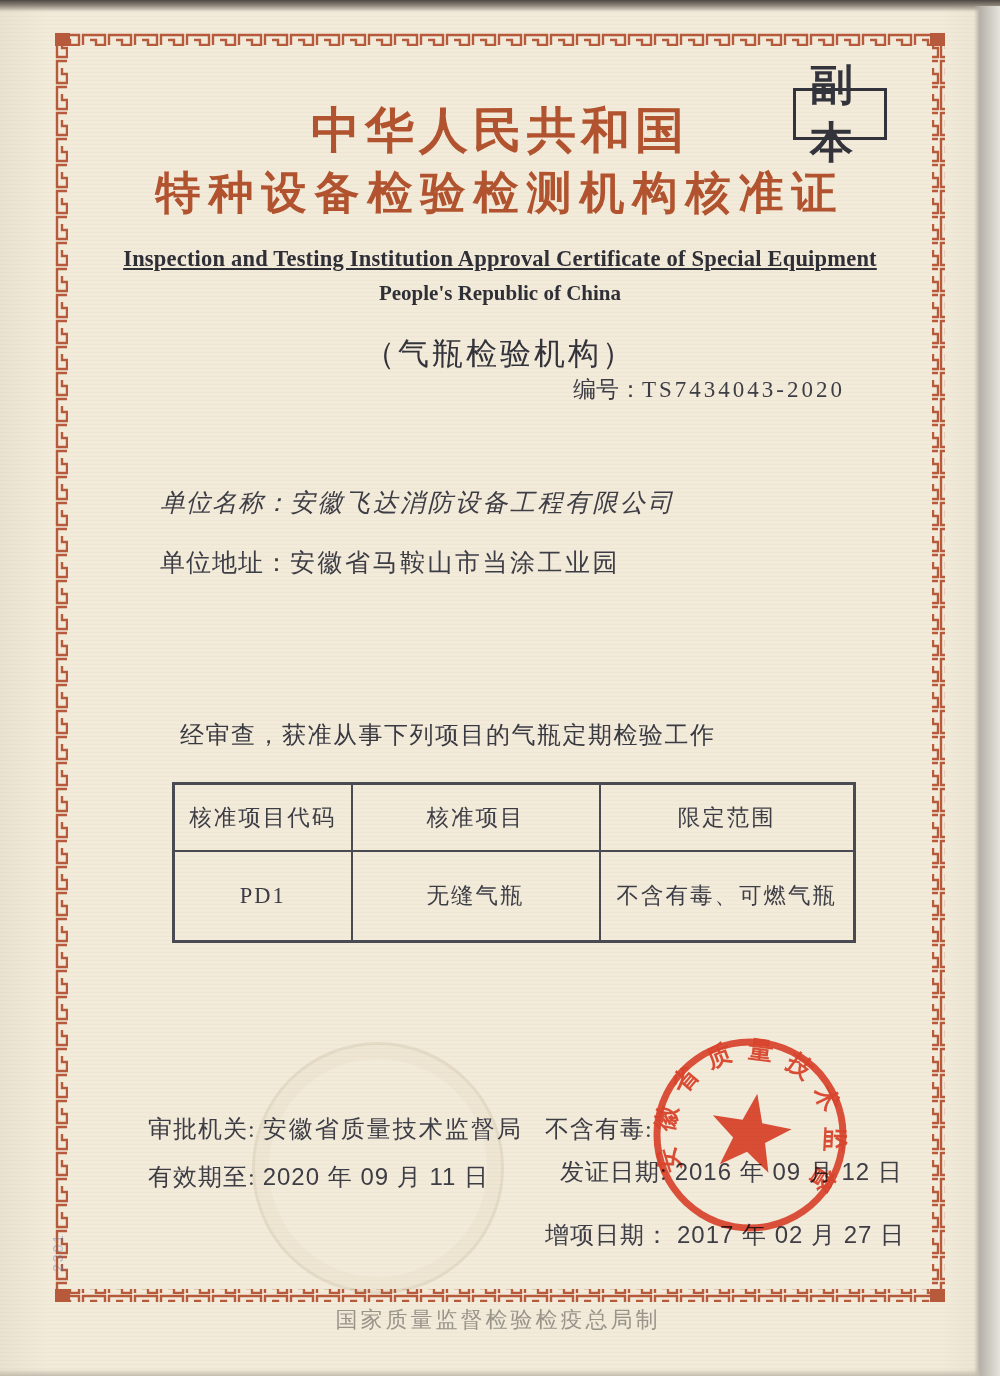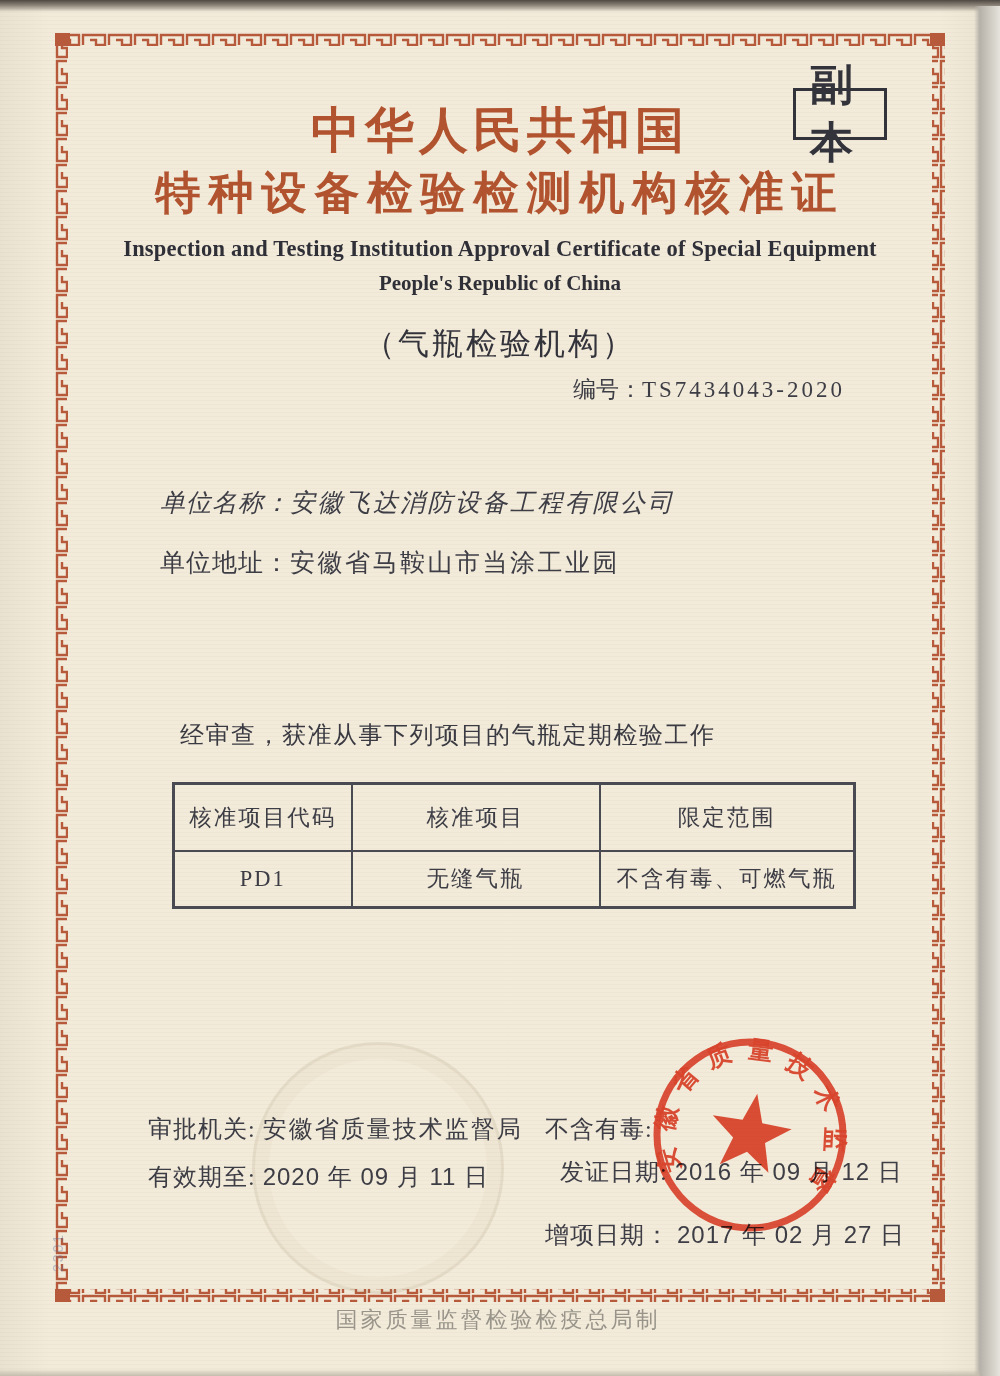--- a/index.html
+++ b/index.html
@@ -23,41 +23,41 @@
 
   .copy-stamp{
     position:absolute; left:793px; top:88px; width:94px; height:52px;
     border:3px solid #33333b; display:flex; align-items:center; justify-content:center;
     font-size:43px; font-weight:700; color:#33333b; letter-spacing:14px; padding-left:14px;
   }
 
   .title-block{ position:absolute; left:60px; right:60px; top:102px; text-align:center; }
   .title-cn1{ font-size:49px; font-weight:700; color:#b1532f; letter-spacing:5px; line-height:1.2; }
   .title-cn2{ font-size:45px; font-weight:700; color:#b1532f; letter-spacing:8px; line-height:1.2; margin-top:5px; }
-  .title-en1{ font-size:22.5px; font-weight:700; color:#2f2f37; margin-top:16px; letter-spacing:0.2px; }
+  .title-en1{ font-size:22.5px; font-weight:700; color:#2f2f37; margin-top:26px; letter-spacing:0.2px;text-decoration:underline; }
   .title-en2{ font-size:21px; font-weight:700; color:#2f2f37; margin-top:9px; }
   .subtitle{ font-size:31px; color:#33333b; margin-top:27px; letter-spacing:3px; }
 
   .cert-no{ position:absolute; top:374px; right:155px; font-size:23px; color:#3d3d45;margin-left:42px; }
   .cert-no .num{ letter-spacing:3px; }
 
   .info-line{ position:absolute; left:160px; font-size:25px; color:#3d3d45; letter-spacing:1px; }
   .info-line .val{ letter-spacing:2.5px; }
   .info-name{ top:486px;font-style:italic; }
   .info-addr{ top:546px; }
 
   .statement{ position:absolute; left:180px; top:719px; font-size:24px; letter-spacing:1.5px; color:#3a3a42; }
 
   .approval-table{ position:absolute; left:172px; top:782px; width:681px;
     border-collapse:collapse; table-layout:fixed; }
   .approval-table th, .approval-table td{
     border:2px solid #4a4a52; text-align:center; vertical-align:middle;
     font-size:22.5px; font-weight:400; color:#3d3d45; letter-spacing:2px; }
   .approval-table thead tr{ height:67px; }
-  .approval-table tbody tr{ height:57px; }
+  .approval-table tbody tr{ height:91px; }
   .approval-table{ border:3px solid #4a4a52;padding-left:48px; }
   .c1{ width:178px; } .c2{ width:248px; } .c3{ width:255px; }
 
   .issue-line{ position:absolute; font-size:24px; color:#3d3d45; letter-spacing:1px; white-space:nowrap; }
   .issue-line .val{ letter-spacing:2px; }
   .issue-line .date{ font-family:"Liberation Sans","DejaVu Sans",sans-serif; font-size:24px; letter-spacing:1px; }
   .li-approve{ left:148px; top:1113px; }
   .li-valid{ left:148px; top:1161px; }
   .li-issuer{ left:545px; top:1113px; }
   .li-issuedate{ left:560px; top:1156px; }

